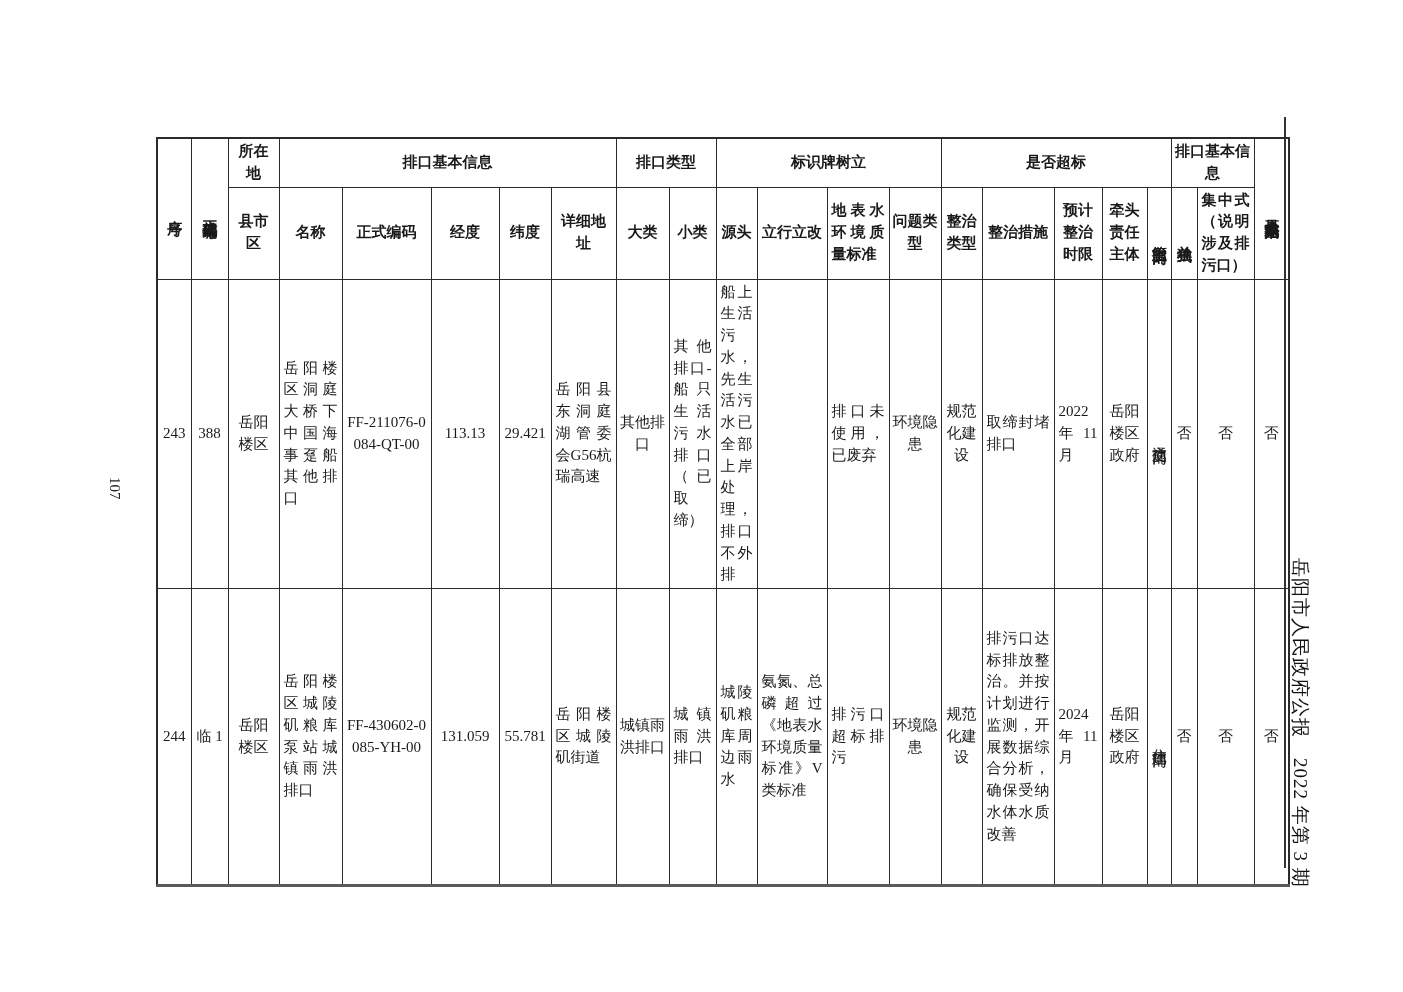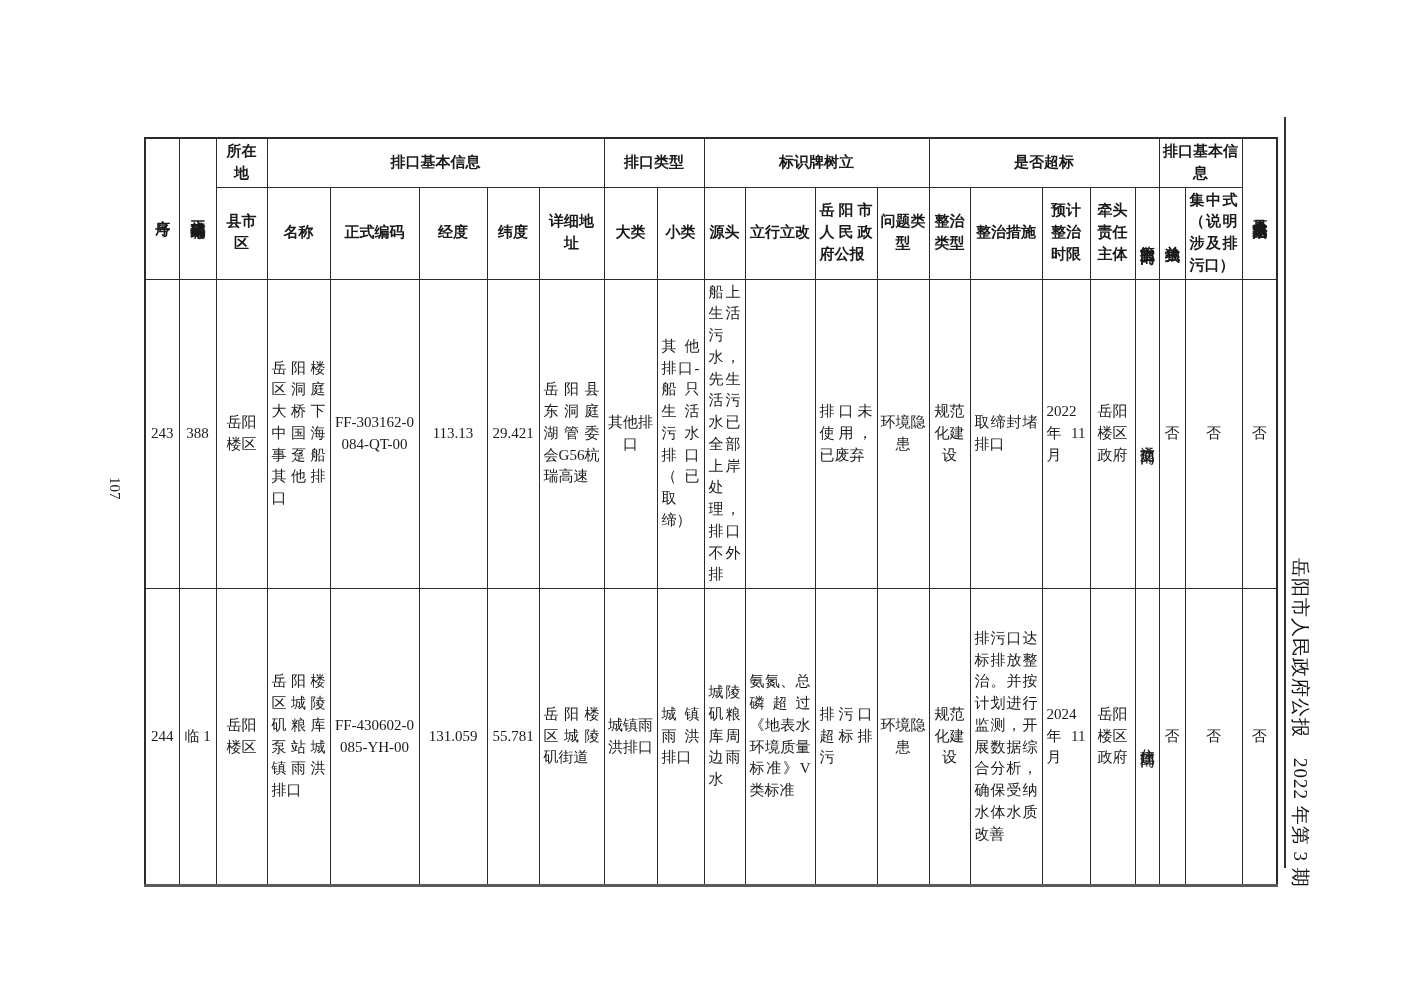--- a/index.html
+++ b/index.html
@@ -5,21 +5,21 @@
   html,body{margin:0;padding:0;background:#ffffff;}
   body{font-family:"Liberation Serif","DejaVu Serif",serif;color:#1a1a1a;}
   .page{position:relative;width:1403px;height:992px;background:#ffffff;overflow:hidden;}
 
   .page-num{position:absolute;left:123px;top:477px;transform:rotate(90deg);
     transform-origin:0 0;font-size:15px;white-space:nowrap;color:#222;}
   .gazette{position:absolute;left:1313px;top:558px;transform:rotate(90deg);
     transform-origin:0 0;font-size:19px;white-space:nowrap;color:#111;letter-spacing:1px;}
   .vrule{position:absolute;left:1284px;top:117px;width:2px;height:751px;background:#333;}
 
-  table.outfall{position:absolute;left:144px;top:137px;width:1132px;
+  table.outfall{position:absolute;left:156px;top:137px;width:1132px;
     border-collapse:collapse;table-layout:fixed;
     border:2px solid #2b2b2b;border-bottom:3px solid #5a5a5a;}
   th,td{border:1px solid #2b2b2b;padding:2px 3px;font-size:15px;
     text-align:center;vertical-align:middle;word-break:break-all;line-height:1.45;
     overflow:hidden;}
   th{font-weight:bold;}
   td.j,th.j{text-align:justify;text-justify:inter-character;padding:2px 4px;}
   .vert{writing-mode:vertical-rl;text-orientation:upright;display:inline-block;
     line-height:1;letter-spacing:3px;}
   .vert-sm{letter-spacing:1px;}
@@ -80,37 +80,37 @@
       <th>县市区</th>
       <th>名称</th>
       <th>正式编码</th>
       <th>经度</th>
       <th>纬度</th>
       <th>详细地址</th>
       <th>大类</th>
       <th>小类</th>
       <th>源头</th>
       <th>立行立改</th>
-      <th class="j">岳阳市人民政府公报</th>
+      <th class="j">地表水环境质量标准</th>
       <th>问题类型</th>
       <th>整治类型</th>
       <th>整治措施</th>
       <th>预计整治时限</th>
       <th>牵头责任主体</th>
       <th><span class="vert vert-sm">主管部门</span></th>
       <th><span class="vert vert-sm">单独式</span></th>
       <th class="j">集中式（说明涉及排污口）</th>
     </tr>
 
     <tr class="r1">
       <td>243</td>
       <td>388</td>
       <td>岳阳楼区</td>
       <td class="j">岳阳楼区洞庭大桥下中国海事趸船其他排口</td>
-      <td>FF-303162-0084-QT-00</td>
+      <td>FF-211076-0084-QT-00</td>
       <td>113.13</td>
       <td>29.421</td>
       <td class="j">岳阳县东洞庭湖管委会G56杭瑞高速</td>
       <td>其他排口</td>
       <td class="j">其他排口-船只生活污水排口（已取缔）</td>
       <td class="j">船上生活污水，先生活污水已全部上岸处理，排口不外排</td>
       <td></td>
       <td class="j">排口未使用，已废弃</td>
       <td>环境隐患</td>
       <td>规范化建设</td>

